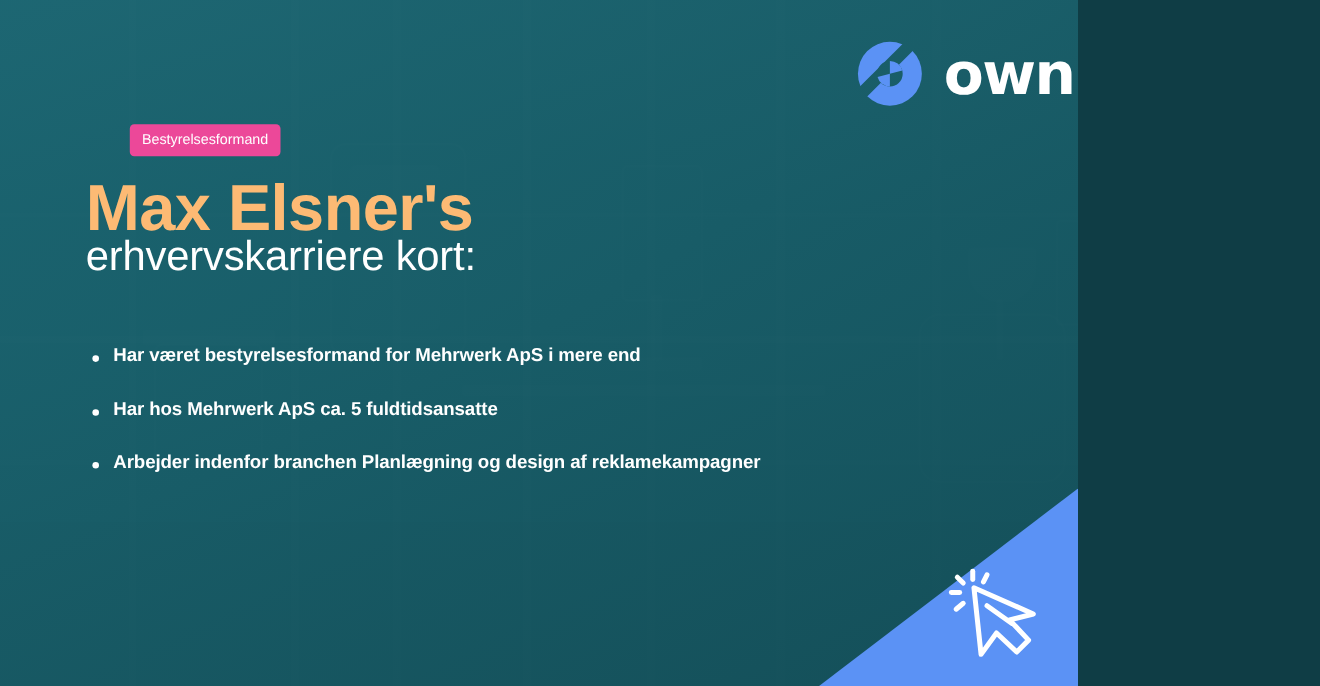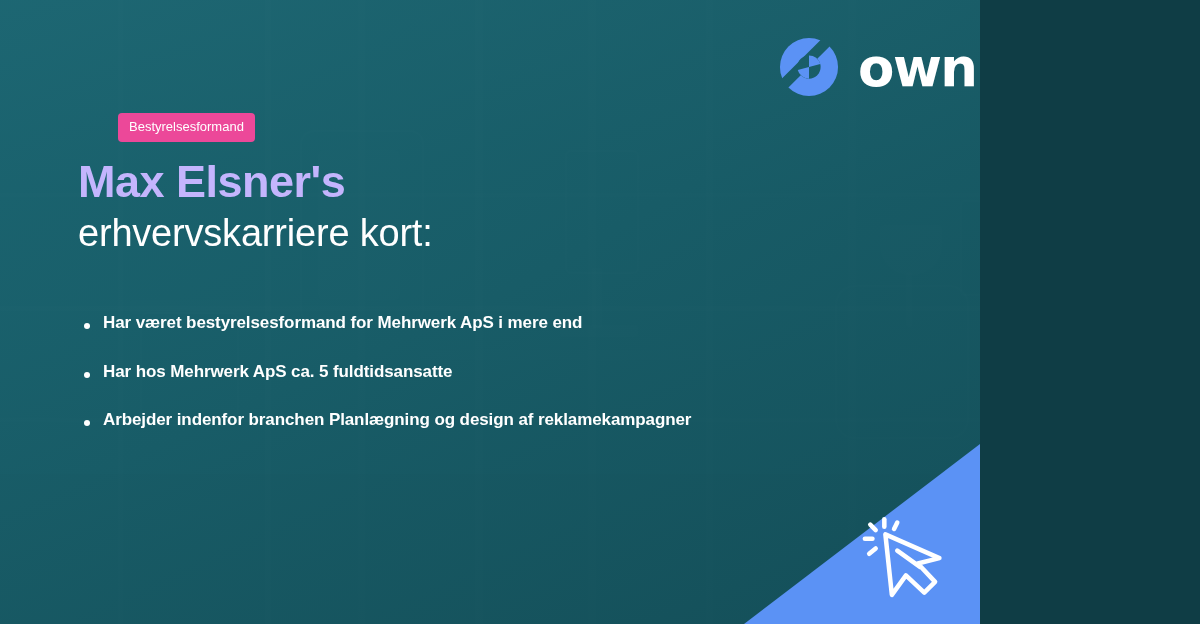--- a/index.html
+++ b/index.html
@@ -144,22 +144,22 @@
     line-height: 1;
     padding: 7px 11px 9px 11px;
     border-radius: 4px;
     white-space: nowrap;
     margin-left: 40px;
   }
   .title-main {
     position: absolute;
     left: 78px;
     top: 158px;
-    color: #c4b5fd;
-    font-size: 45px;
+    color: #fdba74;
+    font-size: 59px;
     font-weight: bold;
     line-height: 1.08;
     letter-spacing: -0.5px;
     white-space: nowrap;
   }
   .title-sub {
     position: absolute;
     left: 78px;
     top: 212px;
     color: #ffffff;

